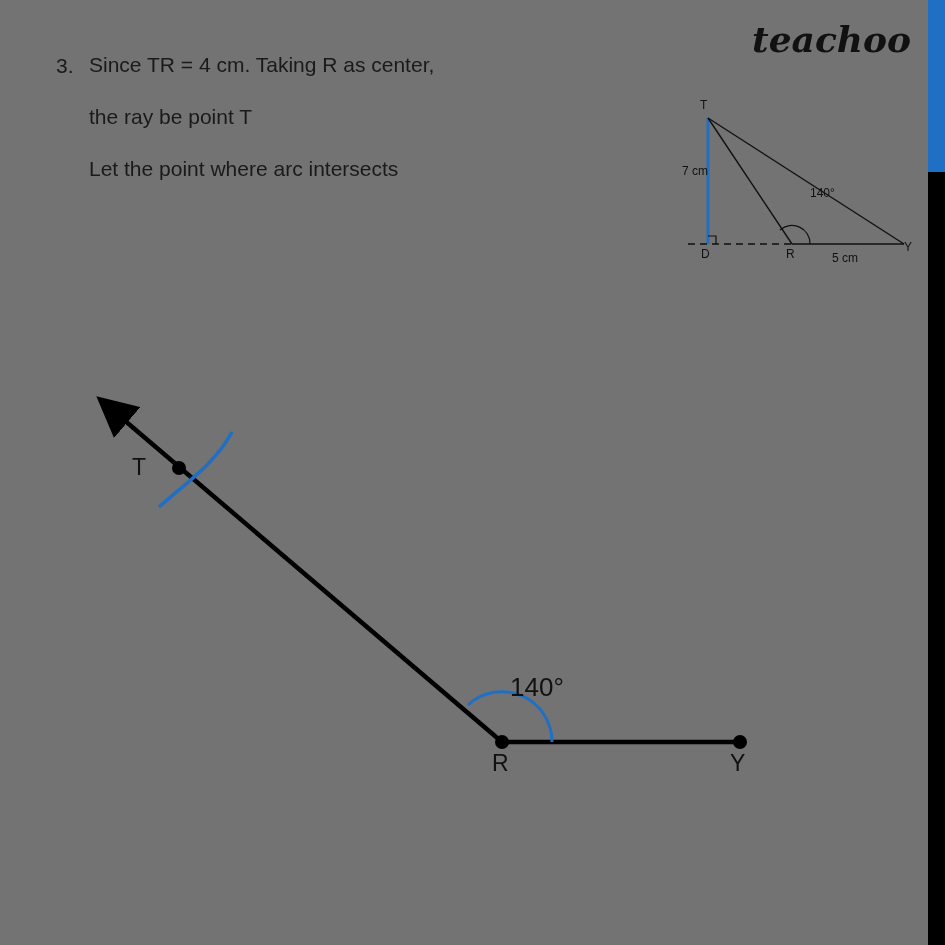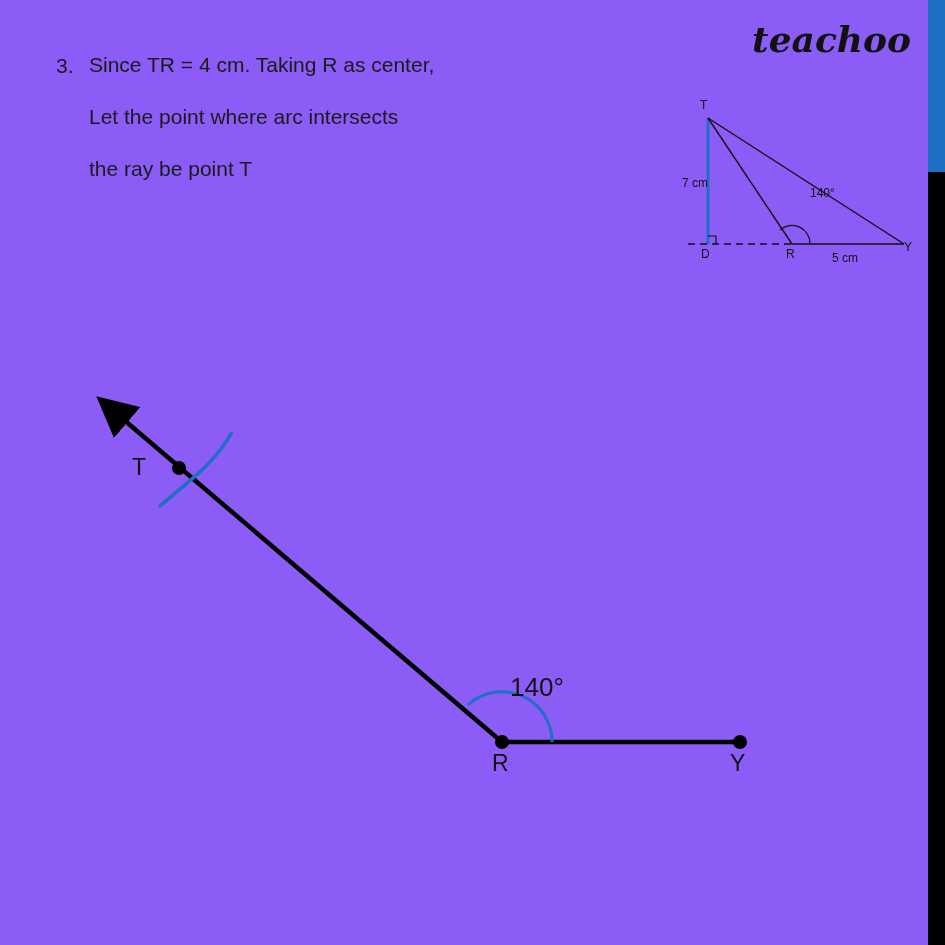--- a/index.html
+++ b/index.html
@@ -12,21 +12,21 @@
     background: #ffffff;
     font-family: "Liberation Sans", sans-serif;
     overflow: hidden;
     position: relative;
   }
   #page {
     position: absolute;
     left: 0; top: 0;
     width: 945px;
     height: 945px;
-    background: #8b5cf6;
+    background: #737373;
   }
   
   .edge-strip {
     position: absolute;
     right: 0;
     width: 17px;
   }
   .edge-blue {
     top: 0;
     height: 172px;
@@ -123,25 +123,25 @@
   <div class="step">
     <div class="step-num">3.</div>
     <div class="step-lines">
 
       <div class="step-line">
         <span>Since TR = 4 cm. Taking </span><b>R as center,</b><span></span>
       </div>
 
 
       <div class="step-line">
-        <span>Let the point where arc intersects</span>
+        <span>the ray be point T</span>
       </div>
 
       <div class="step-line">
-        <span>the ray be point T</span>
+        <span>Let the point where arc intersects</span>
       </div>
 
     </div>
   </div>
 
   <div class="mini-fig">
     <svg width="260" height="190" viewBox="0 0 260 190">
 
       <line x1="36" y1="22" x2="36" y2="148" stroke="#1f6fc4" stroke-width="3"></line>
 
@@ -152,21 +152,21 @@
       <line x1="16" y1="148" x2="120" y2="148" stroke="#111111" stroke-width="1.4" stroke-dasharray="7,5"></line>
 
       <path d="M36 140 L44 140 L44 148" fill="none" stroke="#111111" stroke-width="1.2"></path>
 
       <path d="M138 148 A18 18 0 0 0 108 134" fill="none" stroke="#111111" stroke-width="1.2"></path>
     </svg>
     <div class="lbl-mini" style="left:28px; top:2px;">T</div>
     <div class="lbl-mini" style="left:29px; top:151px;">D</div>
     <div class="lbl-mini" style="left:114px; top:151px;">R</div>
     <div class="lbl-mini" style="left:232px; top:144px;">Y</div>
-    <div class="lbl-mini" style="left:10px; top:80px;">7 cm</div>
+    <div class="lbl-mini" style="left:10px; top:68px;">7 cm</div>
     <div class="lbl-mini" style="left:160px; top:155px;">5 cm</div>
     <div class="lbl-mini" style="left:138px; top:90px;">140°</div>
   </div>
 
   <div class="main-fig">
     <svg width="820" height="480" viewBox="0 0 820 480">
       <defs>
         <marker id="arrowhead" markerWidth="9" markerHeight="9" refX="5" refY="4.5" orient="auto" markerUnits="strokeWidth">
           <path d="M0,0 L9,4.5 L0,9 z" fill="#000000"></path>
         </marker>

